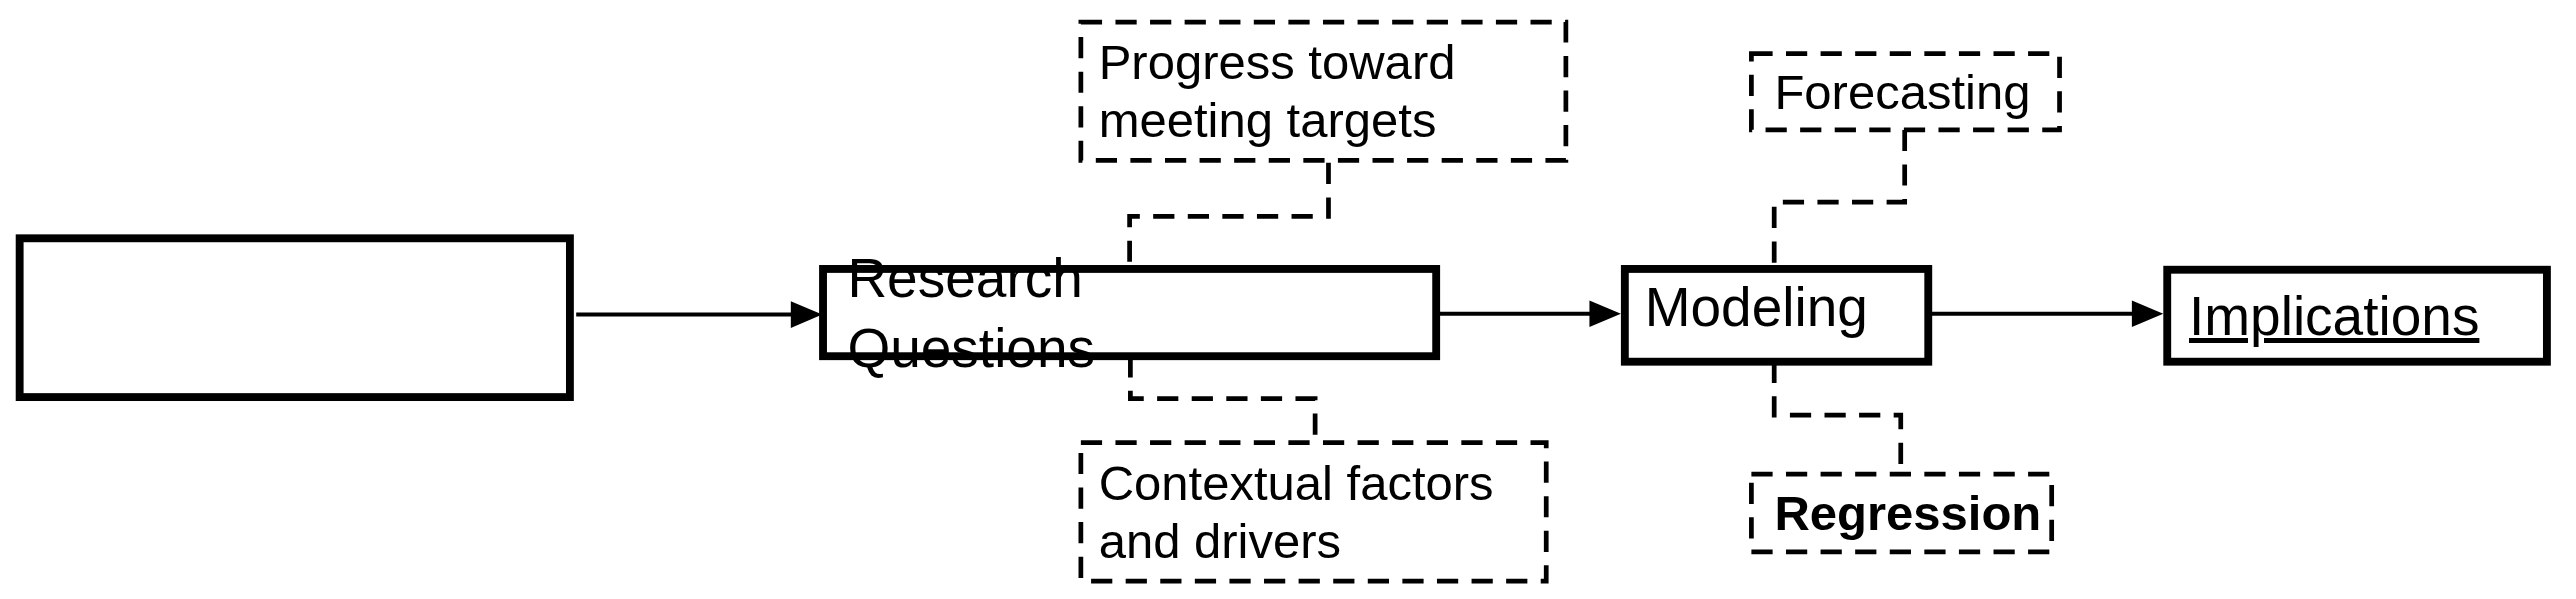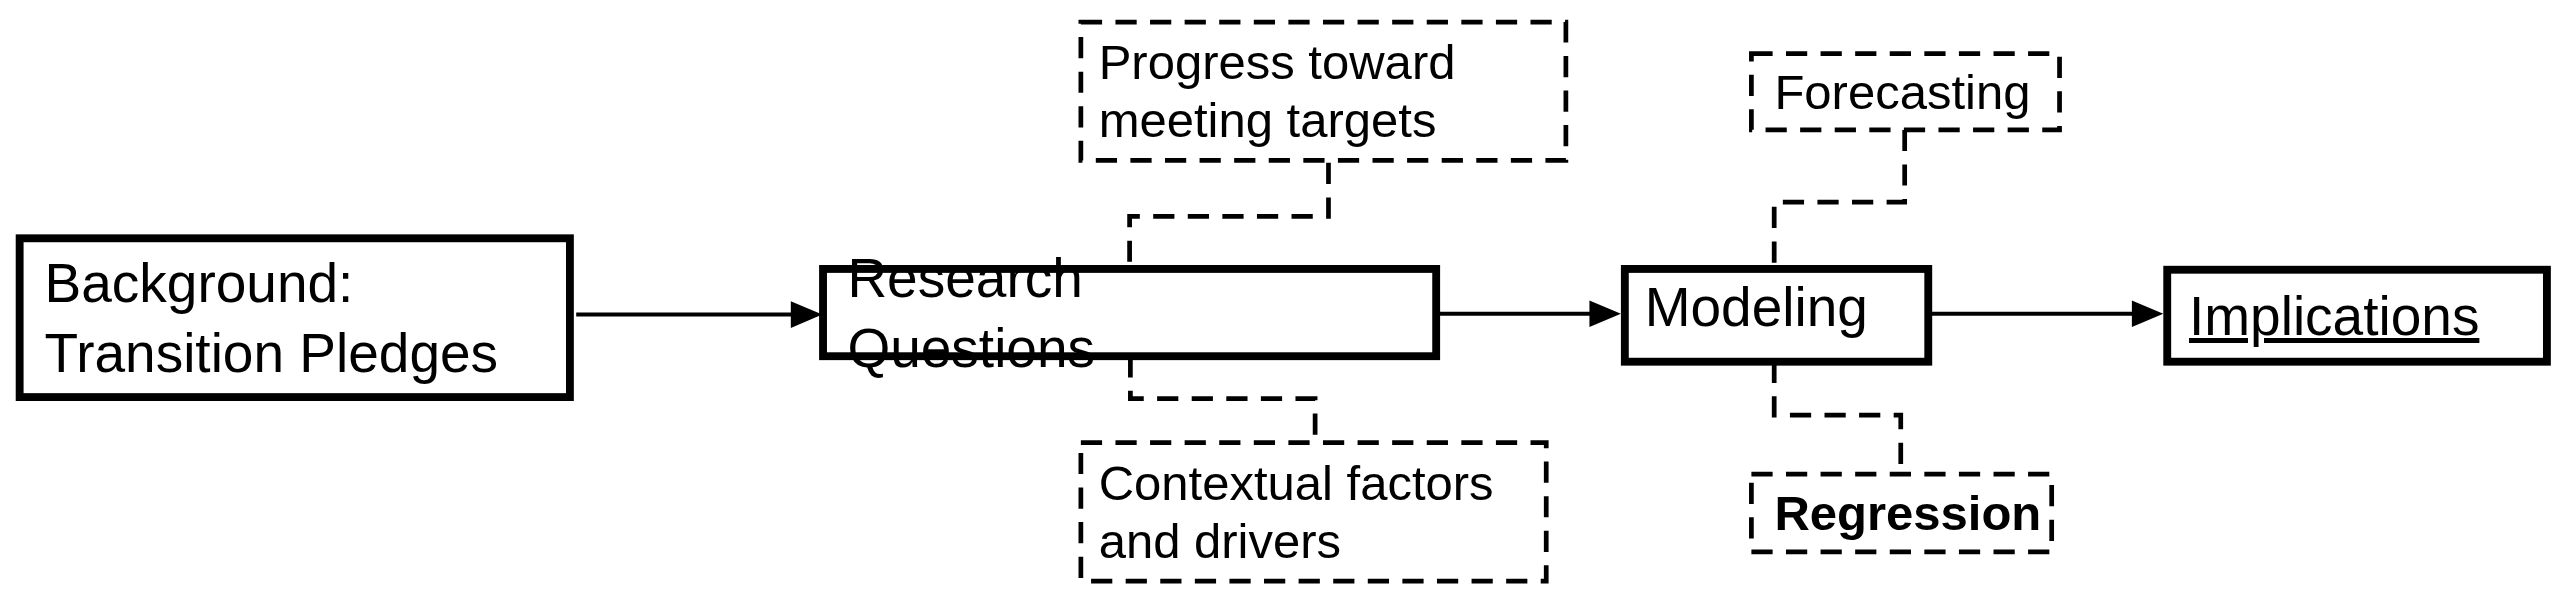--- a/index.html
+++ b/index.html
@@ -72,22 +72,20 @@
     <rect x="1047" y="342" width="780" height="111" fill="#ffffff" stroke="#000000" stroke-width="10"></rect>
     <rect x="2067" y="342" width="386" height="118" fill="#ffffff" stroke="#000000" stroke-width="10"></rect>
     <rect x="2757" y="343" width="483" height="117" fill="#ffffff" stroke="#000000" stroke-width="10"></rect>
 
     <rect x="1375" y="28" width="617" height="176" fill="#ffffff" stroke="#000000" stroke-width="6" stroke-dasharray="27 17"></rect>
     <rect x="1375" y="563" width="592" height="176" fill="#ffffff" stroke="#000000" stroke-width="6" stroke-dasharray="27 17"></rect>
     <rect x="2228" y="68" width="392" height="97" fill="#ffffff" stroke="#000000" stroke-width="6" stroke-dasharray="27 17"></rect>
     <rect x="2228" y="603" width="382" height="99" fill="#ffffff" stroke="#000000" stroke-width="6" stroke-dasharray="27 17"></rect>
   </svg>
 
-  <div id="lbl-background" class="node-label solid-label">Background:
-Transition Pledges</div>
 
   <div id="lbl-research" class="node-label solid-label">Research Questions</div>
 
   <div id="lbl-modeling" class="node-label solid-label">Modeling</div>
 
   <div id="lbl-implications" class="node-label solid-label">Implications</div>
 
   <div id="lbl-progress" class="node-label dashed-label">Progress toward
 meeting targets</div>
 

